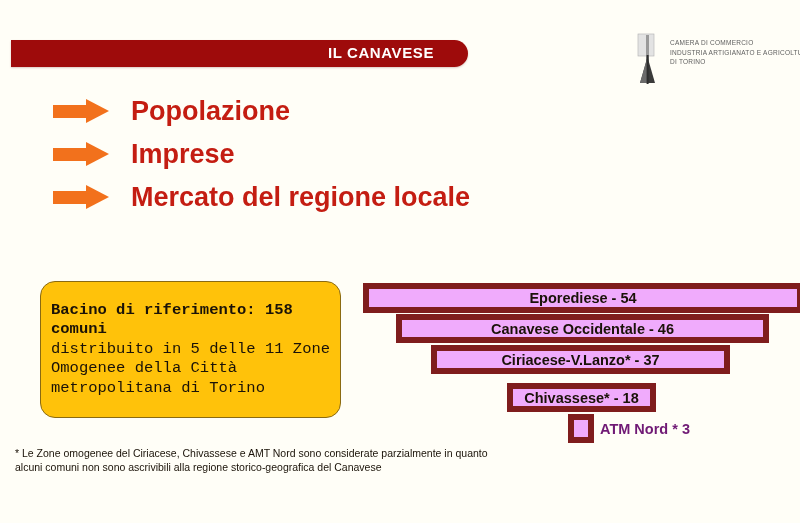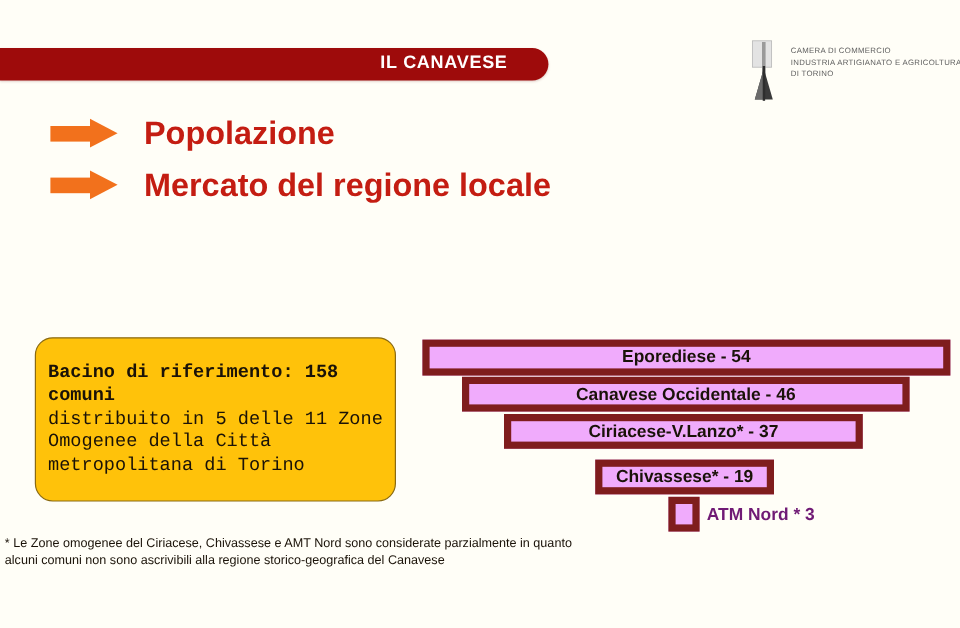--- a/index.html
+++ b/index.html
@@ -11,20 +11,21 @@
     height: 523px;
     background: #fffef7;
     font-family: "Liberation Sans", sans-serif;
     overflow: hidden;
   }
   .slide {
     position: relative;
     width: 632px;
     height: 523px;
     background: #fffef7;
+    margin-left: 11px;
   }
 
   
   .header-bar {
     position: absolute;
     left: 0;
     top: 40px;
     width: 457px;
     height: 27px;
     background: #9e0b0b;
@@ -210,20 +211,27 @@
   <div class="bullets">
 
     <div class="bullet-row">
       <div class="arrow">
         <div class="shaft"></div>
           <div class="head"></div>
       </div>
       <div class="bullet-label">Popolazione</div>
     </div>
 
+    <div class="bullet-row">
+      <div class="arrow">
+        <div class="shaft"></div>
+          <div class="head"></div>
+      </div>
+      <div class="bullet-label">Imprese</div>
+    </div>
 
     <div class="bullet-row">
       <div class="arrow">
         <div class="shaft"></div>
           <div class="head"></div>
       </div>
       <div class="bullet-label">Mercato del regione locale</div>
     </div>
 
   </div>
@@ -244,21 +252,21 @@
 
     <div class="fbar" style="left:385px; top:314px; width:373px; height:29px;justify-content:center;">
       <span>Canavese Occidentale - 46</span>
     </div>
 
     <div class="fbar" style="left:420px; top:345px; width:299px; height:29px;">
       <span>Ciriacese-V.Lanzo* - 37</span>
     </div>
 
     <div class="fbar" style="left:496px; top:383px; width:149px; height:29px;">
-      <span>Chivassese* - 19</span>
+      <span>Chivassese* - 18</span>
     </div>
 
     <div class="fbar" style="left:557px; top:414px; width:26px; height:29px;"></div>
 
     <div class="fbar-outside-label" style="left:589px; top:421px;">ATM Nord * 3</div>
 
   </div>
 
   <div class="footnote">
     <span class="fl">* Le Zone omogenee del Ciriacese, Chivassese e AMT Nord sono considerate parzialmente in quanto</span>

